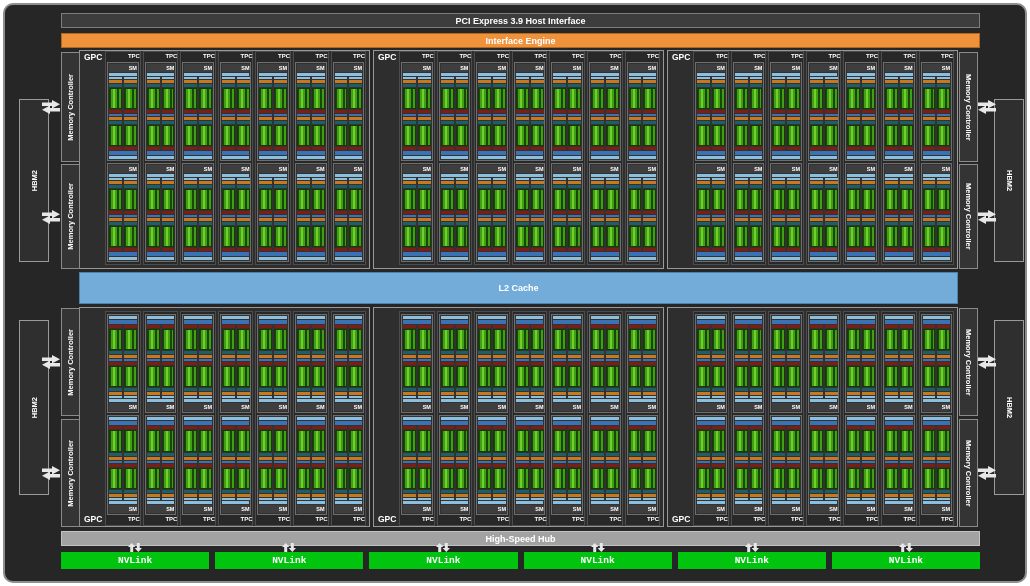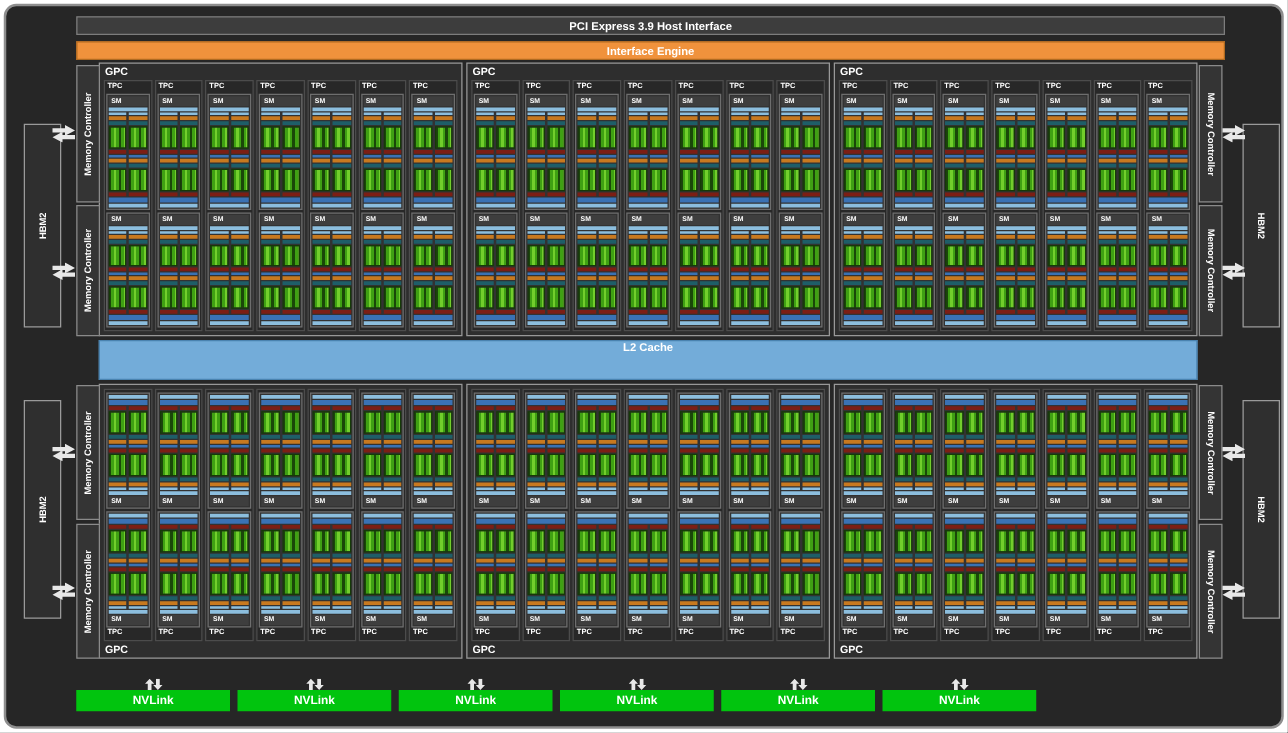--- a/index.html
+++ b/index.html
@@ -9,21 +9,21 @@
          border:2px solid #8e8e8e;border-radius:10px;}
   .txt{color:#fff;font-weight:bold;white-space:nowrap;}
   
   .bar{position:absolute;display:flex;align-items:center;justify-content:center;box-sizing:border-box;}
   .pci{left:56px;top:8px;width:919px;height:15px;background:#3d3d3d;border:1px solid #7d7d7d;font-size:9px;}
   .giga{left:56px;top:28px;width:919px;height:15px;background:var(--giga,#f0923c);border:1px solid #b06a20;font-size:9px;}
   
   .gpc-row{position:absolute;left:74px;width:879px;display:flex;gap:3px;}
   .gpc-row.top{top:45px;height:219px;}
   .gpc-row.bottom{top:302px;height:220px;}
-  .gpc{flex:1;background:#2e2e2e;border:1px solid #989898;box-sizing:border-box;display:flex;flex-direction:column;}
+  .gpc{flex:1;background:#2e2e2e;border:1px solid #989898;box-sizing:border-box;display:flex;flex-direction:row;text-align:right;}
   .gpc.flip{transform:scaleY(-1);}
   .gpc.flip .txt{transform:scaleY(-1);}
   .gpc-lbl{height:12px;padding:1px 0 0 4px;font-size:8.5px;}
   .tpc-row{flex:1;display:flex;gap:2px;padding:0 3px 3px 3px;}
   .tpc{flex:1;background:#282828;border:1px solid #4c4c4c;box-sizing:border-box;display:flex;flex-direction:column;}
   .tpc-lbl{height:9px;padding:1px 0 0 2px;font-size:6px;}
   .sm{flex:1;background:#323232;border:1px solid #6e6e6e;box-sizing:border-box;margin:0 1px 2px 1px;display:flex;flex-direction:column;}
   .sm-lbl{height:8px;line-height:8px;background:#3e3e3e;margin:1px 1px 0 1px;padding-left:2px;font-size:5.5px;}
   .strip{margin:1px 1px 0 1px;}
   .s-l1{height:3px;background:#8cbede;}
@@ -34,24 +34,24 @@
   .s-bl{height:2px;background:#3a72b4;margin-bottom:1px;}
   .s-or{height:3px;background:#c8791f;}
   .s-tl{height:3px;background:#1e5e68;margin-top:1px;}
   .s-gr{flex:1;margin-top:1px;border:1px solid #153a07;
         background:repeating-linear-gradient(90deg,#1a4709 0 1px,#3fa013 1px 3px,#72ce2c 3px 5px,#3fa013 5px 7px,#1a4709 7px 8px);}
   .s-rd{height:3px;background:#7c1e14;margin-top:1px;}
   .s-shared{height:4px;background:#3a72b4;}
   .s-tex{height:3px;background:#8cbede;margin-bottom:1px;}
   
   .l2{position:absolute;left:74px;top:267px;width:879px;height:32px;background:var(--l2,#73acd9);
-      display:flex;justify-content:center;font-size:9px;border:1px solid #4a83b0;box-sizing:border-box;}
+      display:flex;align-items:center;justify-content:center;font-size:9px;border:1px solid #4a83b0;box-sizing:border-box;}
   
   .hub{left:56px;top:526px;width:919px;height:15px;background:var(--hub,#a2a2a2);border:1px solid #c2c2c2;font-size:9px;}
-  .nvrow{position:absolute;left:56px;top:547px;width:768px;height:17px;display:flex;gap:6px;}
+  .nvrow{position:absolute;left:56px;top:547px;width:919px;height:17px;display:flex;gap:6px;font-family:Liberation Mono, monospace;}
   .nvlink{flex:1;position:relative;background:var(--nv,#01c40e);display:flex;align-items:center;justify-content:center;font-size:9.5px;}
   .nv-arrow{position:absolute;left:50%;top:-9px;margin-left:-8px;width:16px;height:9px;}
   
   .mc{position:absolute;width:19px;background:#343434;border:1px solid #8a8a8a;box-sizing:border-box;
       display:flex;align-items:center;justify-content:center;}
   .mc .txt,.hbm .txt{font-size:7.5px;}
   .mcl{left:56px;} .mcr{left:954px;}
   .mc-a{top:47px;height:110px;} .mc-b{top:159px;height:105px;} .mc-c{top:303px;height:108px;} .mc-d{top:414px;height:108px;}
   .hbm{position:absolute;width:30px;background:#2f2f2f;border:1px solid #9a9a9a;box-sizing:border-box;
        display:flex;align-items:center;justify-content:center;}
@@ -3594,20 +3594,23 @@
                   </div>
                 </div>
                 <div class="strip s-shared"></div>
                 <div class="strip s-tex"></div>
               </div>
             </div>
           </div>
         </div>
       </div>
 
+    <div class="bar hub">
+      <span class="txt">High-Speed Hub</span>
+    </div>
 
     <div id="nvrow" class="nvrow">
         <div class="nvlink">
           <div class="nv-arrow"><svg width="16" height="9" viewBox="0 0 16 9">
               <polygon points="3.2,9 3.2,4 1,4 4.7,0 8.4,4 6.2,4 6.2,9" fill="#e8e8e8"></polygon>
               <polygon points="9.8,0 9.8,5 7.6,5 11.3,9 15,5 12.8,5 12.8,0" fill="#e8e8e8"></polygon>
             </svg></div>
           <span class="txt ">NVLink</span>
         </div>
         <div class="nvlink">

